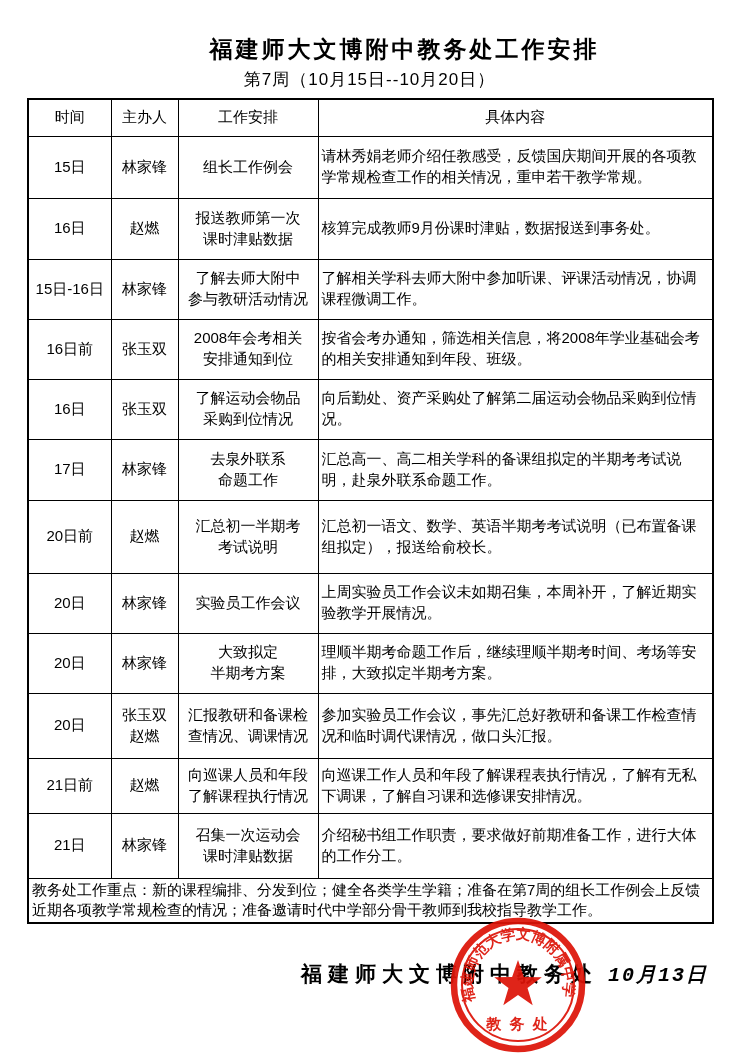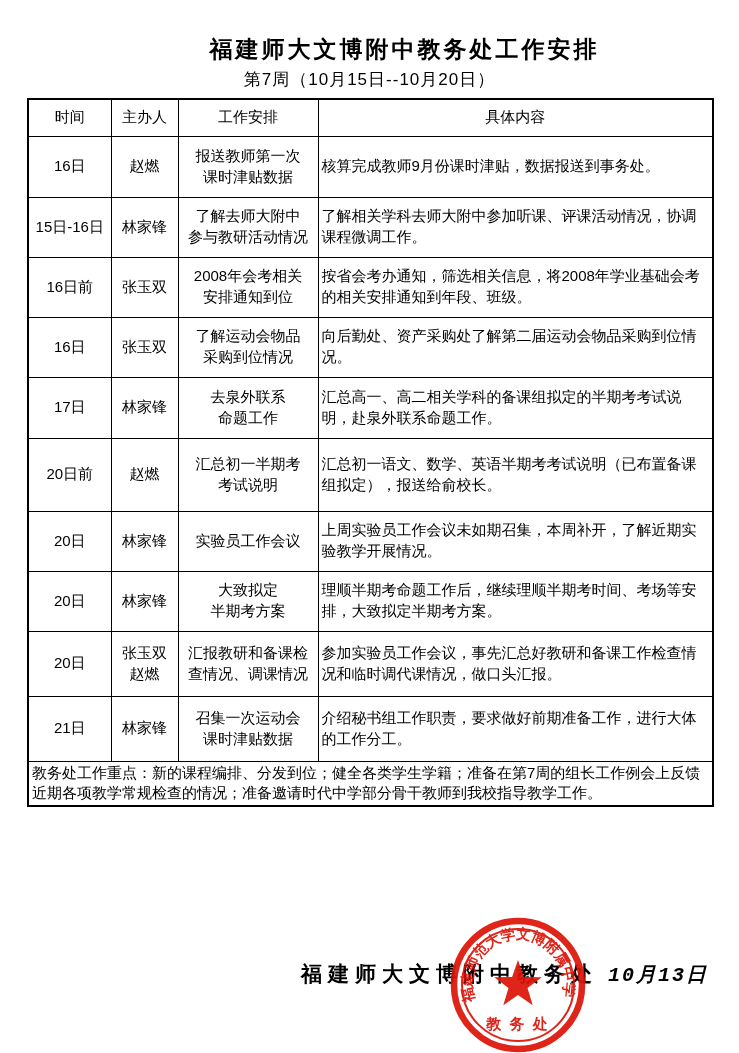--- a/index.html
+++ b/index.html
@@ -72,20 +72,26 @@
       <col class="c-task">
       <col class="c-detail">
   </colgroup>
   <tbody>
       <tr class="hdr">
     <th>时间</th>
     <th>主办人</th>
     <th>工作安排</th>
     <th>具体内容</th>
   </tr>
+  <tr style="height:62px;">
+    <td class="center">15日</td>
+    <td class="center">林家锋</td>
+    <td class="center pre">组长工作例会</td>
+    <td class="detail">请林秀娟老师介绍任教感受，反馈国庆期间开展的各项教学常规检查工作的相关情况，重申若干教学常规。</td>
+  </tr>
   <tr style="height:61px;">
     <td class="center">16日</td>
     <td class="center">赵燃</td>
     <td class="center pre">报送教师第一次
 课时津贴数据</td>
     <td class="detail">核算完成教师9月份课时津贴，数据报送到事务处。</td>
   </tr>
   <tr style="height:60px;">
     <td class="center">15日-16日</td>
     <td class="center">林家锋</td>
@@ -135,20 +141,27 @@
     <td class="detail">理顺半期考命题工作后，继续理顺半期考时间、考场等安排，大致拟定半期考方案。</td>
   </tr>
   <tr style="height:65px;">
     <td class="center">20日</td>
     <td class="center pre">张玉双
 赵燃</td>
     <td class="center pre">汇报教研和备课检
 查情况、调课情况</td>
     <td class="detail">参加实验员工作会议，事先汇总好教研和备课工作检查情况和临时调代课情况，做口头汇报。</td>
   </tr>
+  <tr style="height:55px;">
+    <td class="center">21日前</td>
+    <td class="center">赵燃</td>
+    <td class="center pre">向巡课人员和年段
+了解课程执行情况</td>
+    <td class="detail">向巡课工作人员和年段了解课程表执行情况，了解有无私下调课，了解自习课和选修课安排情况。</td>
+  </tr>
   <tr style="height:65px;">
     <td class="center">21日</td>
     <td class="center">林家锋</td>
     <td class="center pre">召集一次运动会
 课时津贴数据</td>
     <td class="detail">介绍秘书组工作职责，要求做好前期准备工作，进行大体的工作分工。</td>
   </tr>
   <tr style="height:45px;">
     <td class="footnote" colspan="4">教务处工作重点：新的课程编排、分发到位；健全各类学生学籍；准备在第7周的组长工作例会上反馈近期各项教学常规检查的情况；准备邀请时代中学部分骨干教师到我校指导教学工作。</td>
   </tr>

